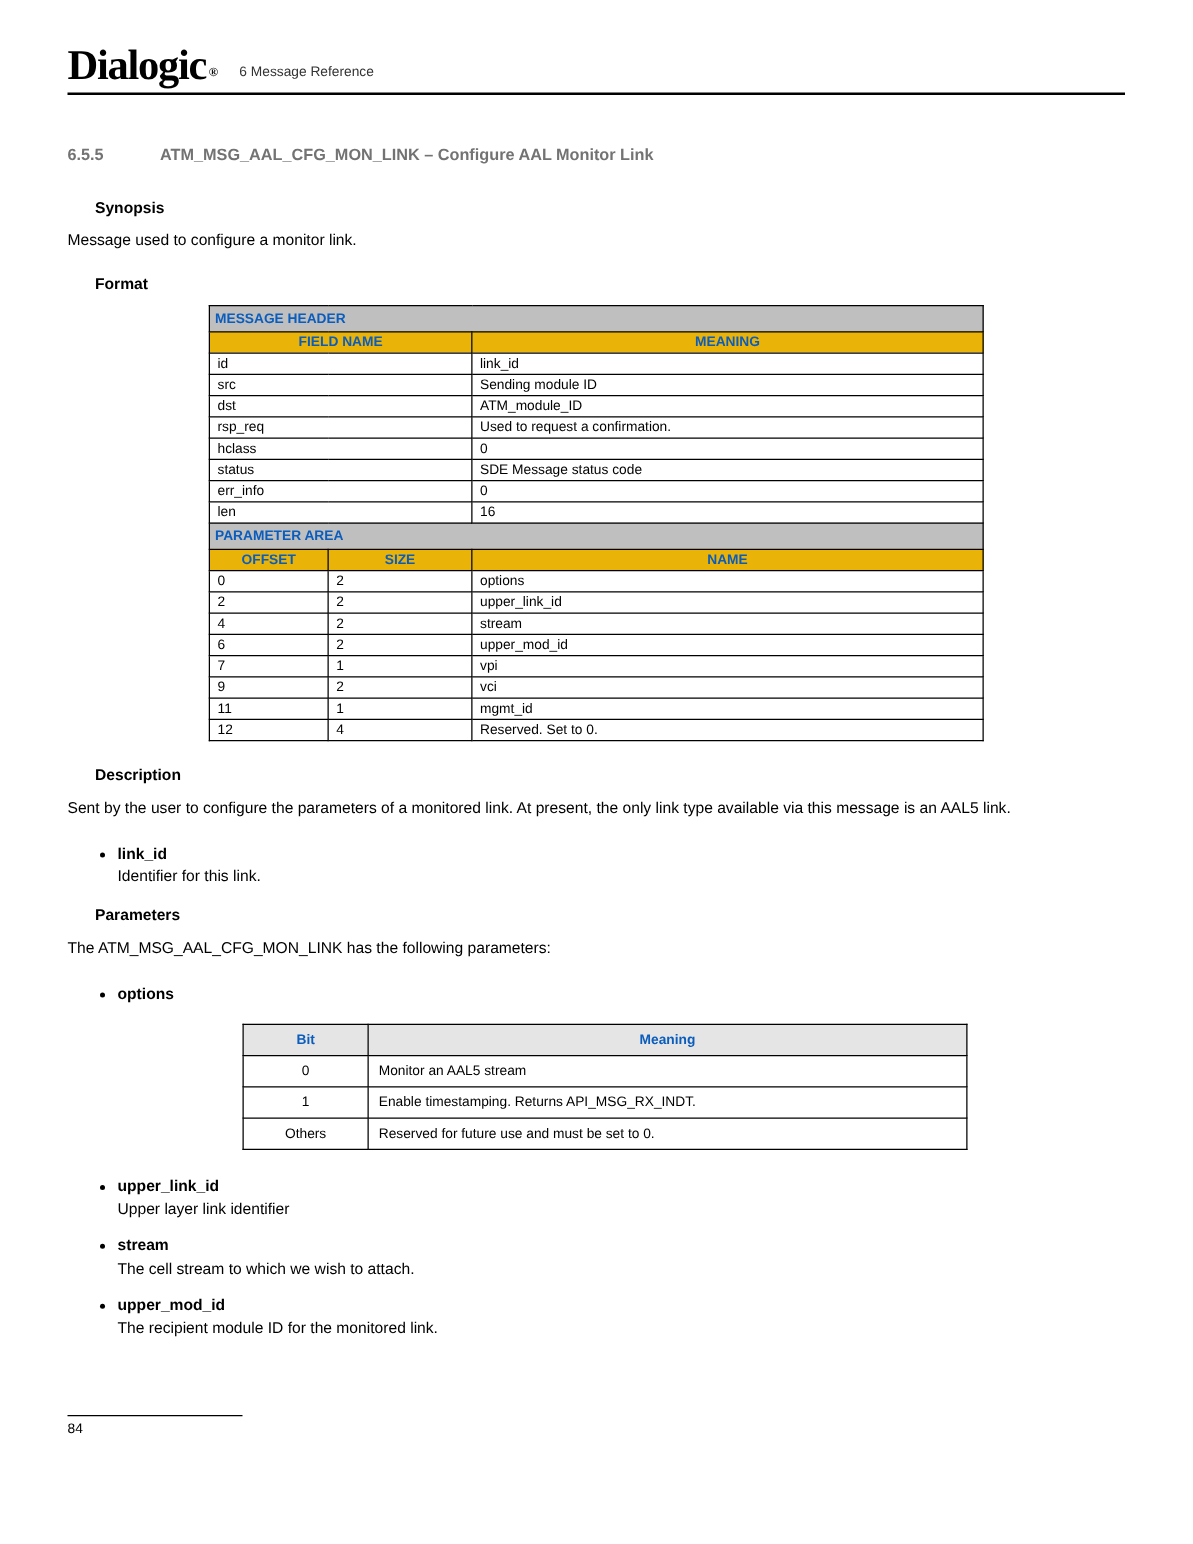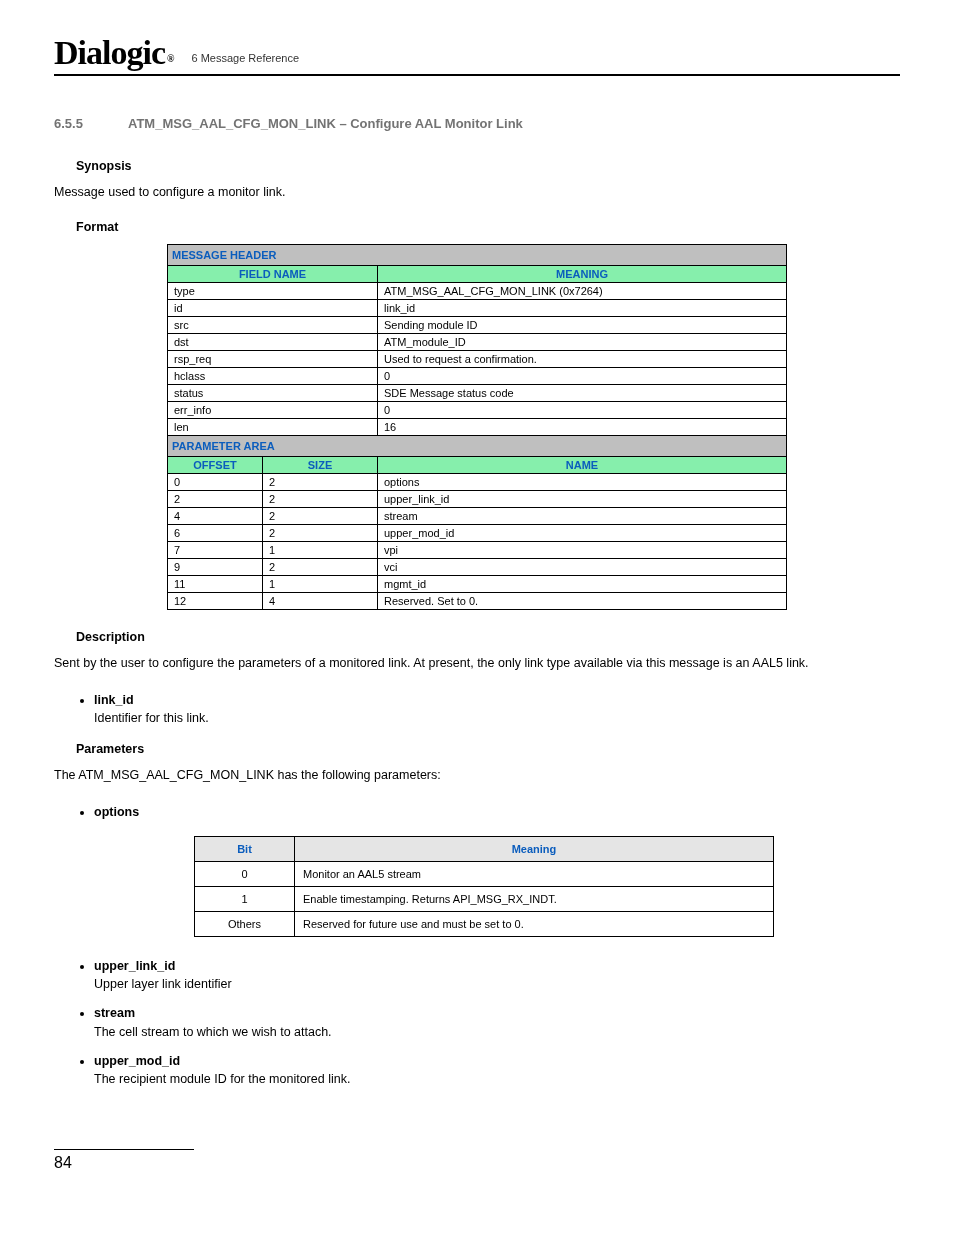--- a/index.html
+++ b/index.html
@@ -81,21 +81,21 @@
     font-weight: bold;
     color: #0b5dbd;
     font-size: 11px;
     padding: 4px;
   }
   table.msg .colhead {
     text-align: center;
     font-weight: bold;
     color: #0b5dbd;
     font-size: 11px;
-    background: #86efac;
+    background: #eab308;
   }
   ul.bullets {
     list-style: disc;
     margin: 0 0 14px 22px;
     padding-left: 18px;
   }
   ul.bullets > li {
     margin-bottom: 10px;
     font-size: 12.5px;
     line-height: 1.5;
@@ -128,21 +128,21 @@
     text-align: center;
     background: #e5e5e5;
   }
   table.opts td.bit { text-align: center; width: 100px; }
   .footer-rule {
     border: none;
     border-top: 1px solid #000;
     width: 140px;
     margin: 60px 0 4px 0;
   }
-  .page-num { font-size: 16px; }
+  .page-num { font-size: 11px; }
 </style>
 </head>
 <body>
 
 <div class="header-row">
   <span class="logo">
     <span>Dialogic</span><span class="reg">®</span>
   </span>
   <span class="chap-label">6 Message Reference</span>
 </div>
@@ -163,24 +163,20 @@
       <tr>
         <td colspan="3" class="band">MESSAGE HEADER</td>
       </tr>
   <tr>
     <td colspan="2" class="colhead">FIELD NAME</td>
     <td class="colhead">MEANING</td>
   </tr>
   </tbody>
     <tbody id="header-rows">
       <tr>
-        <td colspan="2">type</td>
-        <td>ATM_MSG_AAL_CFG_MON_LINK (0x7264)</td>
-      </tr>
-      <tr>
         <td colspan="2">id</td>
         <td>link_id</td>
       </tr>
       <tr>
         <td colspan="2">src</td>
         <td>Sending module ID</td>
       </tr>
       <tr>
         <td colspan="2">dst</td>
         <td>ATM_module_ID</td>

